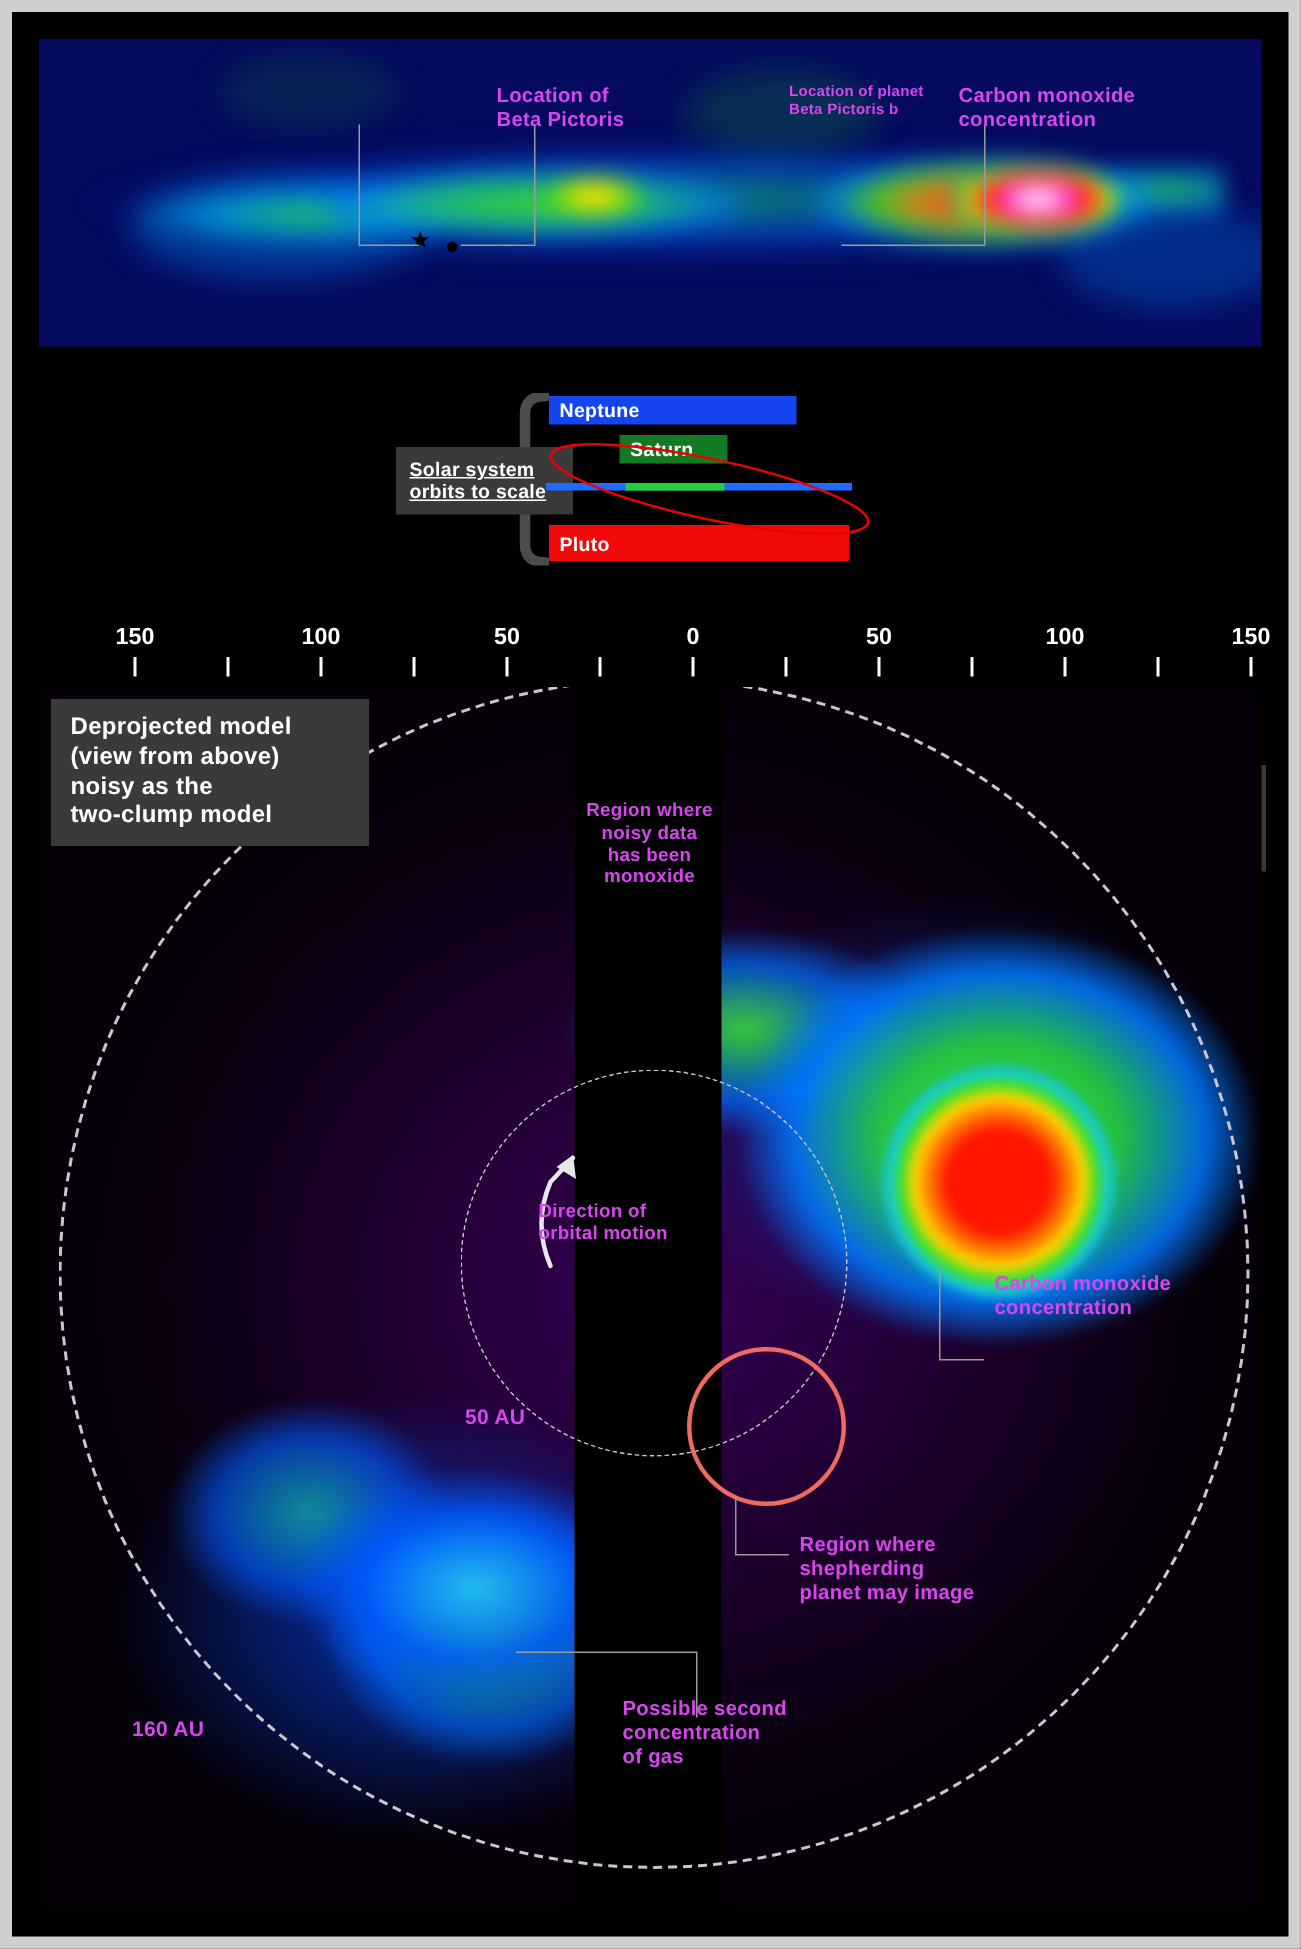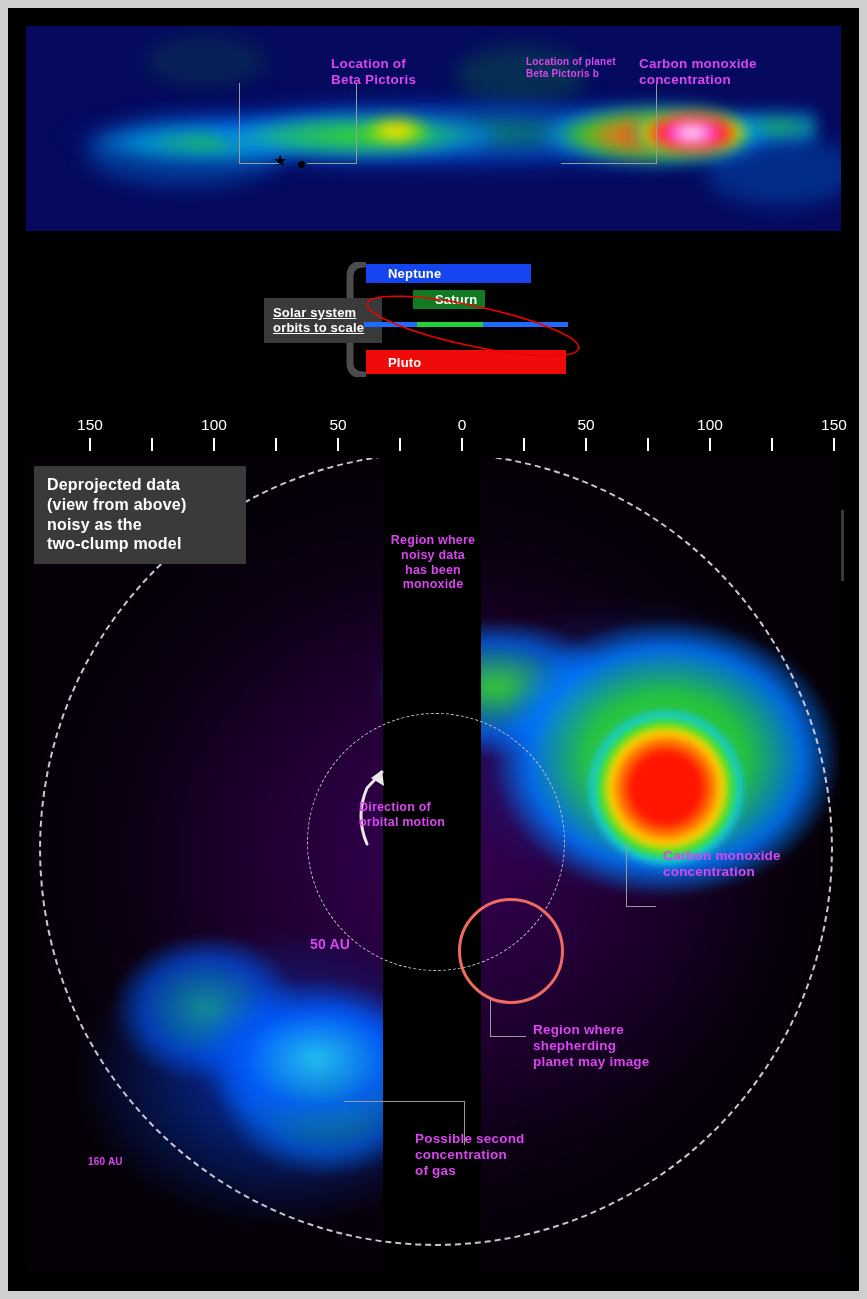--- a/index.html
+++ b/index.html
@@ -42,38 +42,38 @@
   #alma .haze2{left:430px;top:20px;width:130px;height:60px;background:rgba(10,130,60,.30);}
   #alma .haze3{left:680px;top:110px;width:150px;height:70px;background:rgba(0,110,220,.35);}
   #alma .haze4{left:120px;top:10px;width:120px;height:50px;background:rgba(12,120,60,.22);}
 
   .starmark{position:absolute;color:#000;font-size:16px;line-height:1;}
   .planetdot{position:absolute;width:7px;height:7px;border-radius:50%;background:#000;}
 
   
   #midband{position:absolute;left:18px;top:228px;width:815px;height:145px;background:#000;}
   .bar{position:absolute;display:flex;align-items:center;}
-  .bar span{color:#fff;font-weight:bold;font-size:13px;padding-left:22px;letter-spacing:.2px;}
+  .bar span{color:#fff;font-weight:bold;font-size:13px;padding-left:7px;letter-spacing:.2px;}
   #barNeptune{left:340px;top:28px;width:165px;height:19px;background:#1445ee;}
   #barSaturn{left:387px;top:54px;width:72px;height:19px;background:#127a22;}
   #barPluto{left:340px;top:114px;width:200px;height:24px;background:#f10a0a;}
   #thinbar{position:absolute;left:338px;top:86px;width:204px;height:5px;background:#1f6bff;}
   #thinbarG{position:absolute;left:391px;top:86px;width:66px;height:5px;background:#22d13a;}
   #brace{position:absolute;left:318px;top:26px;width:22px;height:115px;}
   #ausbox{position:absolute;left:566px;top:274px;width:228px;
           background:#3a3a3a;color:#fff;font-weight:bold;font-size:12.5px;
           line-height:1.36;padding:10px 12px;}
   #orbitlabel{left:238px;top:289px;width:96px;font-size:13px;text-decoration:underline;}
   #orbitEllipse{position:absolute;left:336px;top:54px;width:222px;height:72px;}
 
   
   #axis{position:absolute;left:18px;top:386px;width:815px;height:58px;}
   #axisTitle{position:absolute;left:0;top:0;width:815px;text-align:center;
              color:#fff;font-weight:bold;font-size:14px;}
-  .tickLabel{position:absolute;top:22px;color:#fff;font-weight:normal;font-size:15.5px;
+  .tickLabel{position:absolute;top:22px;color:#fff;font-weight:bold;font-size:15.5px;
              transform:translateX(-50%);}
   .tick{position:absolute;top:44px;width:2px;height:13px;background:#fff;transform:translateX(-50%);}
 
   
   #deproj{position:absolute;left:18px;top:450px;width:815px;height:815px;
           background:#000;overflow:hidden;}
   #nebula{position:absolute;inset:0;
     background:
       radial-gradient(circle 80px at 640px 330px, #ff1500 0%, #ff1500 42%, #ff7a00 58%, #ffd400 70%, #3ae02a 82%, #12c8e8 92%, rgba(0,0,0,0) 100%),
       radial-gradient(ellipse 175px 140px at 640px 300px, rgba(60,225,40,.95) 0%, rgba(40,210,60,.9) 45%, rgba(0,120,255,.85) 78%, rgba(40,0,80,0) 100%),
@@ -202,40 +202,40 @@
       <div class="dashcircle" id="circle160"></div>
       <div class="dashcircle" id="circle50"></div>
       <div id="planetCircle"></div>
 
       <svg id="arrow" viewBox="0 0 60 90">
         <path d="M16 86 Q4 58 16 30 L31 14" fill="none" stroke="#e8e8e8" stroke-width="3" stroke-linecap="round"></path>
         <path d="M31 12 L33 28 L20 20 Z" fill="#e8e8e8"></path>
       </svg>
 
       <div class="boxlabel" style="left:8px;top:8px;width:186px;font-size:16px;">
-        <div>Deprojected data</div>
+        <div>Deprojected model</div>
         <div>(view from above)</div>
         <div>noisy as the</div>
         <div>two-clump model</div>
       </div>
 
       <div class="lbl" style="left:361px;top:75px;width:92px;text-align:center;font-size:12.5px;">
         <div>Region where</div>
         <div>noisy data</div>
         <div>has been</div>
         <div>monoxide</div>
       </div>
 
       <div class="lbl" style="left:333px;top:342px;width:110px;font-size:12.5px;">
         <div>Direction of</div>
         <div>orbital motion</div>
       </div>
 
       <div class="lbl" style="left:284px;top:478px;font-size:14px;">50 AU</div>
-      <div class="lbl" style="left:62px;top:686px;font-size:10px;margin-top:12px;">160 AU</div>
+      <div class="lbl" style="left:62px;top:686px;font-size:14px;">160 AU</div>
 
       <div class="leader leader-v" style="left:600px;top:386px;height:62px;"></div>
       <div class="leader leader-h" style="left:600px;top:401px;width:0px;"></div>
       <div class="leader leader-h" style="left:600px;top:448px;width:30px;"></div>
       <div class="lbl" style="left:637px;top:390px;width:160px;font-size:13.5px;">
         <div>Carbon monoxide</div>
         <div>concentration</div>
       </div>
 
       <div class="leader leader-v" style="left:464px;top:540px;height:38px;"></div>

